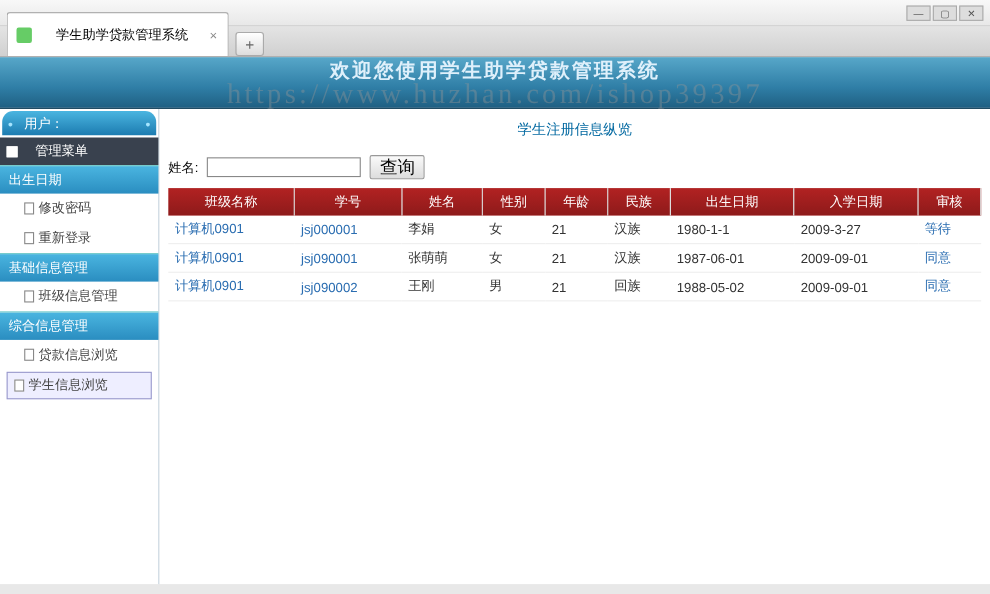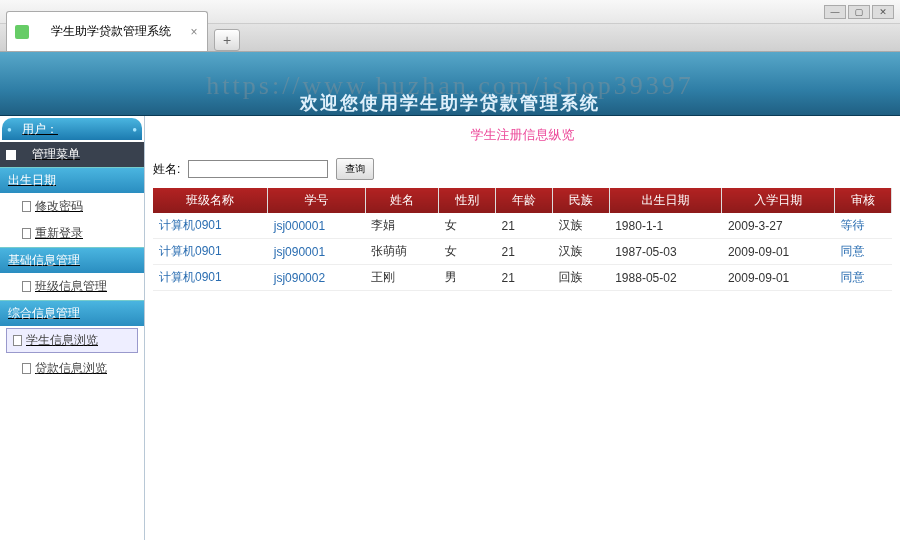--- a/index.html
+++ b/index.html
@@ -5,38 +5,38 @@
 * { box-sizing:border-box; margin:0; padding:0; }
 body { font-family:"Microsoft YaHei","SimSun",sans-serif; font-size:12px; background:#e8e8e8; width:900px; height:540px; overflow:hidden; }
 .titlebar { height:24px; background:linear-gradient(#f8f8f8,#e8e8e8); border-bottom:1px solid #ccc; display:flex; align-items:center; padding:0 6px; }
 .winctrl { margin-left:auto; display:flex; gap:2px; }
 .winbtn { width:22px; height:14px; background:#ddd; border:1px solid #aaa; display:flex; align-items:center; justify-content:center; font-size:9px; color:#555; }
 .tabstrip { height:28px; background:linear-gradient(#e4e4e4,#d0d0d0); display:flex; align-items:flex-end; padding:0 6px; border-bottom:1px solid #aaa; }
 .tab { height:40px; background:#fff; border:1px solid #aaa; border-bottom:none; border-radius:3px 3px 0 0; padding:0 36px 0 8px; display:flex; align-items:center; gap:22px; font-size:12px; position:relative; }
 .tabclose { width:14px; height:14px; display:flex; align-items:center; justify-content:center; color:#888; position:absolute; right:6px; }
 .newtab { width:26px; height:22px; margin-left:6px; background:linear-gradient(#fff,#ddd); border:1px solid #aaa; border-radius:3px; display:flex; align-items:center; justify-content:center; color:#666; font-size:14px; }
 .favicon { width:14px; height:14px; background:#6c6; border-radius:2px; }
-.banner { height:64px; background:linear-gradient(#57a7c9,#2f7ea6 60%,#1f5f82); color:#dff0fb; display:flex; align-items:flex-end; justify-content:center; font-size:18px; font-weight:bold; letter-spacing:2px; border-bottom:1px solid #0a3a55; position:relative; }
+.banner { height:47px; background:linear-gradient(#57a7c9,#2f7ea6 60%,#1f5f82); color:#dff0fb; display:flex; align-items:flex-start; justify-content:center; font-size:18px; font-weight:bold; letter-spacing:2px; border-bottom:1px solid #0a3a55; position:relative; }
 .watermark { position:absolute; top:71px; left:0; width:100%; text-align:center; font-size:26px; color:rgba(150,150,150,0.4); letter-spacing:3px; pointer-events:none; z-index:50; font-family:Georgia,serif; }
 .layout { display:flex; height:432px; }
-.sidebar { width:145px; background:#fff; border-right:1px solid #b8c8d6; display:flex; flex-direction:column;text-decoration:underline; }
+.sidebar { width:145px; background:#fff; border-right:1px solid #b8c8d6; display:flex; flex-direction:column; }
 .sbar-cap { height:22px; background:linear-gradient(#4ab5e0,#1c7bb0); border-radius:10px 10px 0 0; color:#fff; display:flex; align-items:center; padding:0 8px 0 20px; font-size:12px; position:relative; margin:2px; }
 .sbar-cap::before { content:"●"; position:absolute; left:5px; font-size:8px; color:#a5e5ff; }
 .sbar-cap::after { content:"●"; position:absolute; right:5px; font-size:8px; color:#a5e5ff; }
 .sbar-sec { background:#39414e; color:#fff; padding:4px 6px; font-size:12px; display:flex; align-items:center; gap:16px; }
 .sbar-sub { background:linear-gradient(#4ab5e0,#2a8dc0); color:#fff; padding:4px 8px; font-size:12px; display:flex; align-items:center; gap:4px; border-top:1px solid #7cc; }
 .sbar-item { padding:5px 8px 5px 22px; color:#444; cursor:pointer; }
 .sbar-item.hl { background:#eef; border:1px solid #99c; margin:2px 6px; padding:3px 6px; }
 .ico-sq { display:inline-block; width:10px; height:10px; background:#fff; border:1px solid #fff; }
 .ico-doc { display:inline-block; width:9px; height:11px; background:#fff; border:1px solid #888; margin-right:4px; vertical-align:middle; }
 .content { flex:1; background:#fff; padding:4px 8px 8px; overflow:auto; }
-.content-title { text-align:center; padding:6px 0 10px; font-size:13px; color:#ec4899; }
+.content-title { text-align:center; padding:6px 0 10px; font-size:13px; color:#0369a1; }
 .searchrow { display:flex; align-items:center; gap:8px; padding:4px 0 8px; font-size:12px; }
 .searchrow input[type=text] { width:140px; height:18px; border:1px solid #888; padding:0 3px; }
-.qbtn { width:38px; height:22px; background:linear-gradient(#fafafa,#ddd); border:1px solid #999; border-radius:2px; font-size:10px; }
+.qbtn { width:50px; height:22px; background:linear-gradient(#fafafa,#ddd); border:1px solid #999; border-radius:2px; font-size:16px; }
 table { width:100%; border-collapse:collapse; font-size:12px; }
 thead th { background:linear-gradient(#b22222,#8d1a1a); color:#fff; font-weight:normal; padding:4px 6px; border-right:1px solid #ddd; text-align:center; }
 tbody td { padding:4px 6px; border-bottom:1px solid #eee; color:#333; }
 tbody td a { color:#2a6db1; text-decoration:none; }
 </style>
 </head>
 <body>
 
 <div class="titlebar">
   <div class="winctrl">
@@ -78,22 +78,22 @@
     <div class="sbar-item"><span class="ico-doc"></span><span>重新登录</span></div>
 
     <div class="sbar-sub">
         <span>基础信息管理</span>
       </div>
     <div class="sbar-item"><span class="ico-doc"></span><span>班级信息管理</span></div>
 
     <div class="sbar-sub">
         <span>综合信息管理</span>
       </div>
+    <div class="sbar-item"><span class="ico-doc"></span><span>贷款信息浏览</span></div>
     <div class="sbar-item hl"><span class="ico-doc"></span><span>学生信息浏览</span></div>
-    <div class="sbar-item"><span class="ico-doc"></span><span>贷款信息浏览</span></div>
   </div>
 
   <div class="content">
     <div class="content-title">学生注册信息纵览</div>
     <div class="searchrow">
       <span>姓名:</span>
       <input type="text" style="">
       <button class="qbtn">查询</button>
     </div>
 
@@ -123,21 +123,21 @@
             <td>2009-3-27</td>
             <td><a href="#">等待</a></td>
           </tr>
           <tr>
             <td><a href="#">计算机0901</a></td>
             <td><a href="#">jsj090001</a></td>
             <td>张萌萌</td>
             <td>女</td>
             <td>21</td>
             <td>汉族</td>
-            <td>1987-05-03</td>
+            <td>1987-06-01</td>
             <td>2009-09-01</td>
             <td><a href="#">同意</a></td>
           </tr>
           <tr>
             <td><a href="#">计算机0901</a></td>
             <td><a href="#">jsj090002</a></td>
             <td>王刚</td>
             <td>男</td>
             <td>21</td>
             <td>回族</td>

